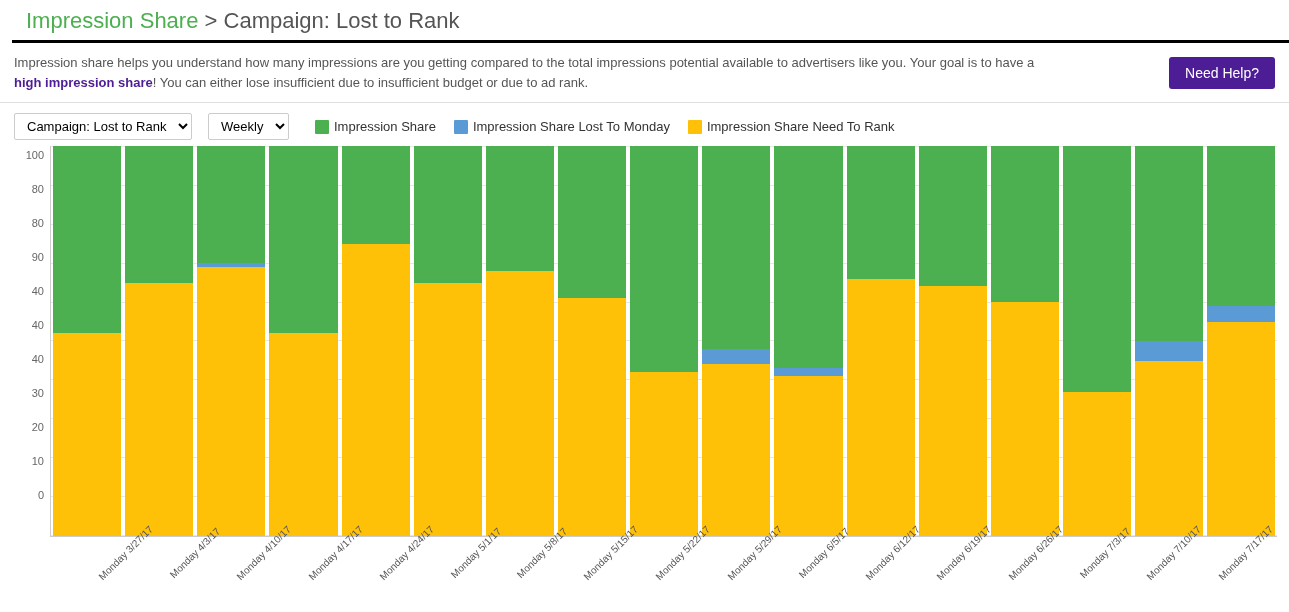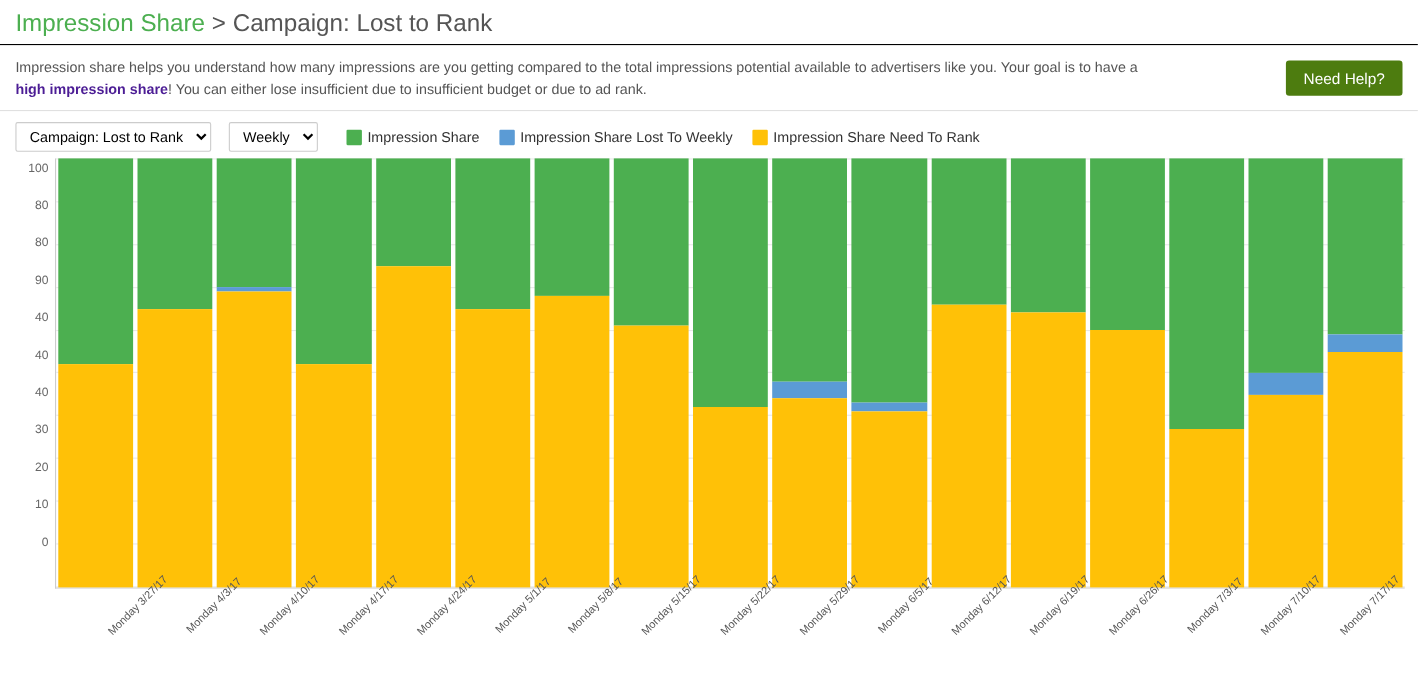--- a/index.html
+++ b/index.html
@@ -6,21 +6,22 @@
     body {
       font-family: Arial, sans-serif;
       background: #fff;
       color: #333;
       width: 1289px;
       min-height: 612px;
       overflow: hidden;
     }
     .header {
       padding: 8px 14px 6px 14px;
-      border-bottom: 1px solid #000000;
+      border-bottom: 3px solid #000000;
+      margin-left: 12px;
     }
     .header-title {
       font-size: 22px;
       color: #555;
       font-weight: normal;
     }
     .info-bar {
       display: flex;
       justify-content: space-between;
       align-items: center;
@@ -31,21 +32,21 @@
       font-size: 13px;
       color: #555;
       max-width: 1050px;
       line-height: 1.5;
     }
     .info-text .highlight {
       color: #4c1d95;
       font-weight: bold;
     }
     .need-help-btn {
-      background: #4d7c0f;
+      background: #4c1d95;
       color: #fff;
       border: none;
       padding: 8px 16px;
       font-size: 14px;
       border-radius: 3px;
       cursor: pointer;
       white-space: nowrap;
     }
     .controls-bar {
       display: flex;
@@ -200,21 +201,21 @@
   <select class="dropdown-select">
     <option>Weekly</option>
   </select>
   <div class="legend-items" id="legend-container">
       <div class="legend-item">
         <div class="legend-swatch" style="background: rgb(76, 175, 80);"></div>
         <span>Impression Share</span>
       </div>
       <div class="legend-item">
         <div class="legend-swatch" style="background: rgb(91, 155, 213);"></div>
-        <span>Impression Share Lost To Weekly</span>
+        <span>Impression Share Lost To Monday</span>
       </div>
       <div class="legend-item">
         <div class="legend-swatch" style="background: rgb(255, 193, 7);"></div>
         <span>Impression Share Need To Rank</span>
       </div>
     </div>
 </div>
 
 <div class="chart-area">
   <div class="chart-container">

